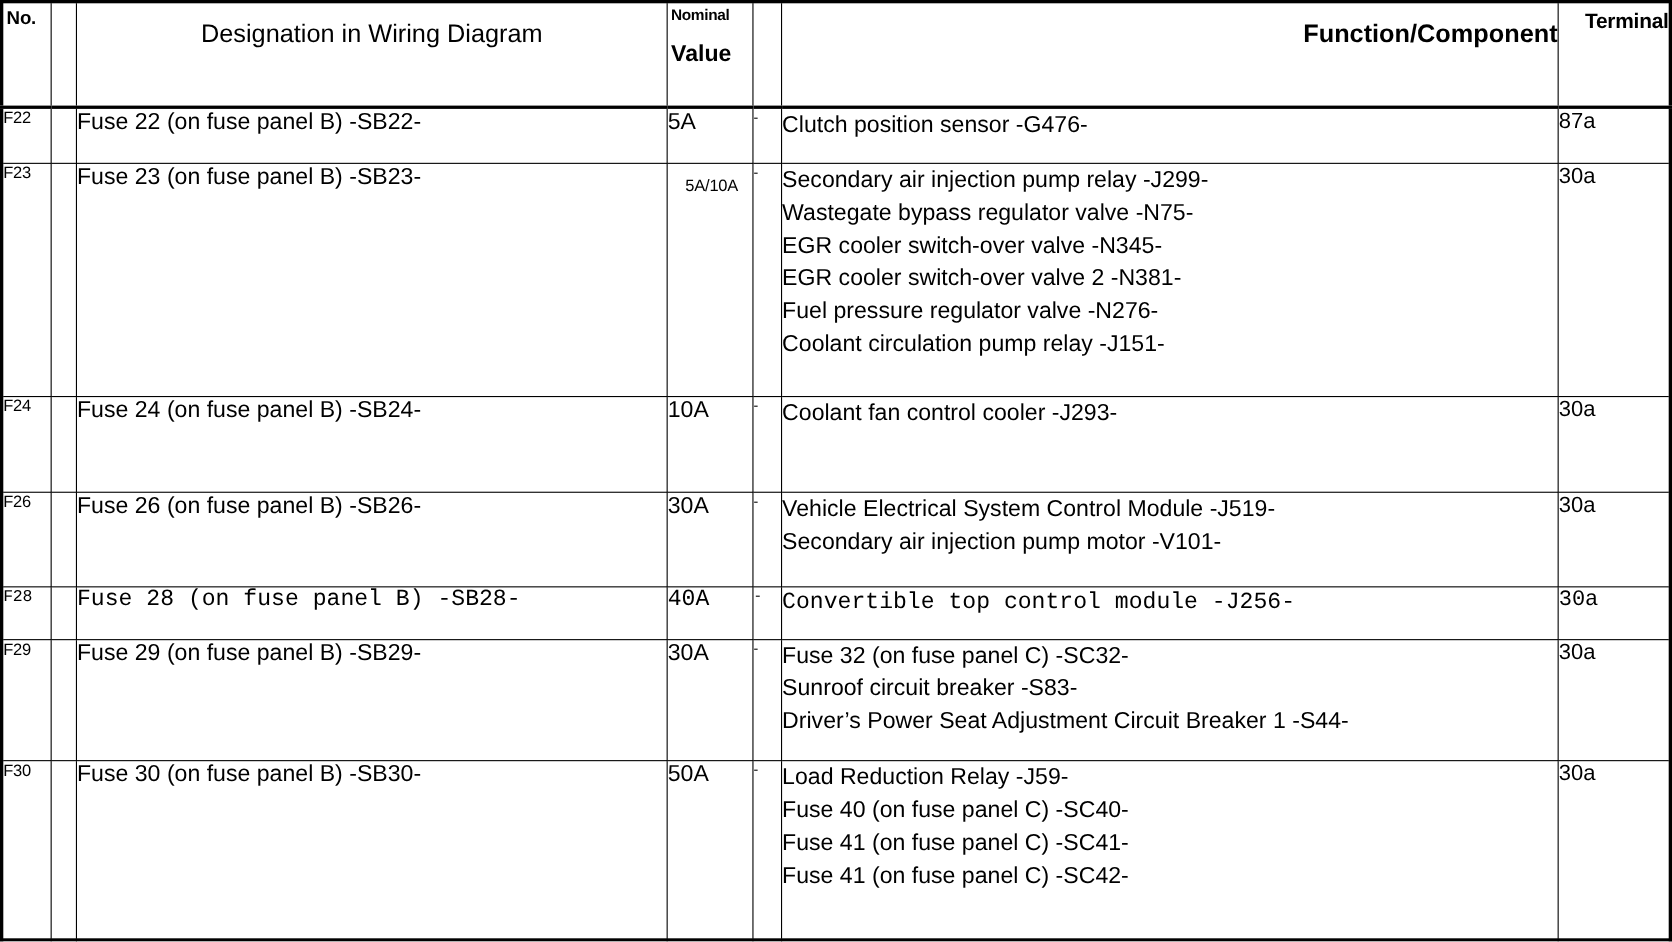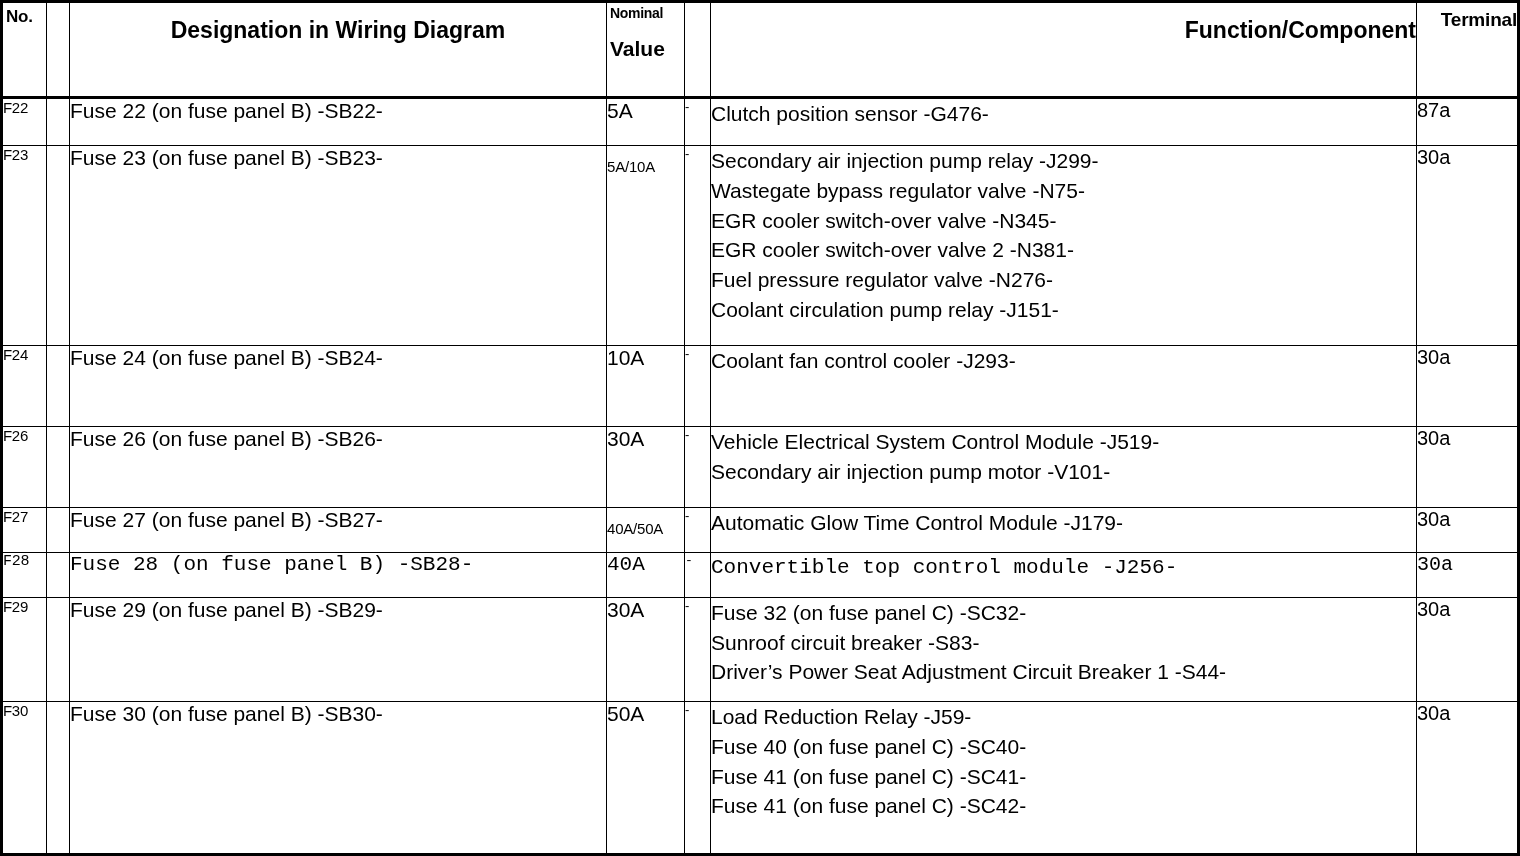--- a/index.html
+++ b/index.html
@@ -50,21 +50,21 @@
   }
   .hdr .no-cell {
     padding: 4px 0 0 3px;
     font-size: 17px;
     font-weight: bold;
     letter-spacing: -0.2px;
   }
   .hdr .desig-cell {
     text-align: center;
     font-size: 23px;
-    font-weight: bold;
+    font-weight: normal;
     padding-top: 14px;
   }
   .hdr .nom-cell {
     padding: 3px 0 10px 3px;
     line-height: 1.0;
   }
   .hdr .nom-small {
     display: block;
     font-size: 14px;
     font-weight: bold;
@@ -103,20 +103,21 @@
   }
   .nom-cell-b {
     font-size: 21px;
     padding: 8px 0 0 5px;
     white-space: nowrap;
   }
   .nom-cell-b.small {
     font-size: 15px;
     padding-top: 12px;
     letter-spacing: -0.2px;
+    padding-left: 16px;
   }
   .dash-cell-b {
     font-size: 13px;
     padding: 2px 0 0 4px;
     color: #000000;
   }
   .func-cell-b {
     font-size: 21px;
     padding: 7px 0 0 9px;
     line-height: 1.42;
@@ -202,31 +203,20 @@
         <td></td>
         <td class="desig-cell-b">Fuse 26 (on fuse panel B) -SB26-</td>
         <td class="nom-cell-b">30A</td>
         <td class="dash-cell-b">-</td>
         <td class="func-cell-b">
           <span class="line">Vehicle Electrical System Control Module -J519-</span>
           <span class="line">Secondary air injection pump motor -V101-</span>
         </td>
         <td class="term-cell-b">30a</td>
       </tr>
-      <tr style="height: 43px;">
-        <td class="no-cell-b">F27</td>
-        <td></td>
-        <td class="desig-cell-b">Fuse 27 (on fuse panel B) -SB27-</td>
-        <td class="nom-cell-b small">40A/50A</td>
-        <td class="dash-cell-b">-</td>
-        <td class="func-cell-b">
-          <span class="line">Automatic Glow Time Control Module -J179-</span>
-        </td>
-        <td class="term-cell-b">30a</td>
-      </tr>
       <tr style="height: 43px; font-family: Liberation Mono, monospace;">
         <td class="no-cell-b">F28</td>
         <td></td>
         <td class="desig-cell-b">Fuse 28 (on fuse panel B) -SB28-</td>
         <td class="nom-cell-b">40A</td>
         <td class="dash-cell-b">-</td>
         <td class="func-cell-b">
           <span class="line">Convertible top control module -J256-</span>
         </td>
         <td class="term-cell-b">30a</td>

